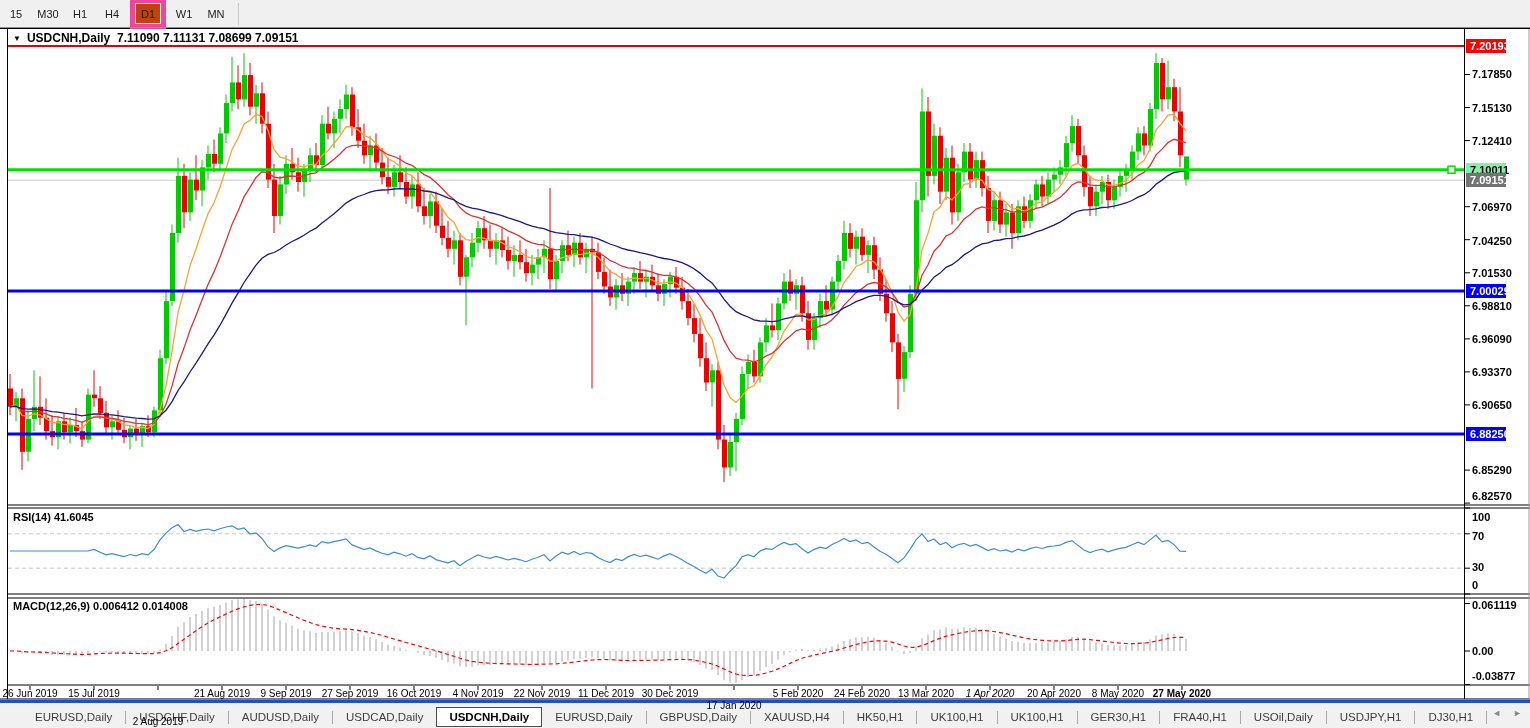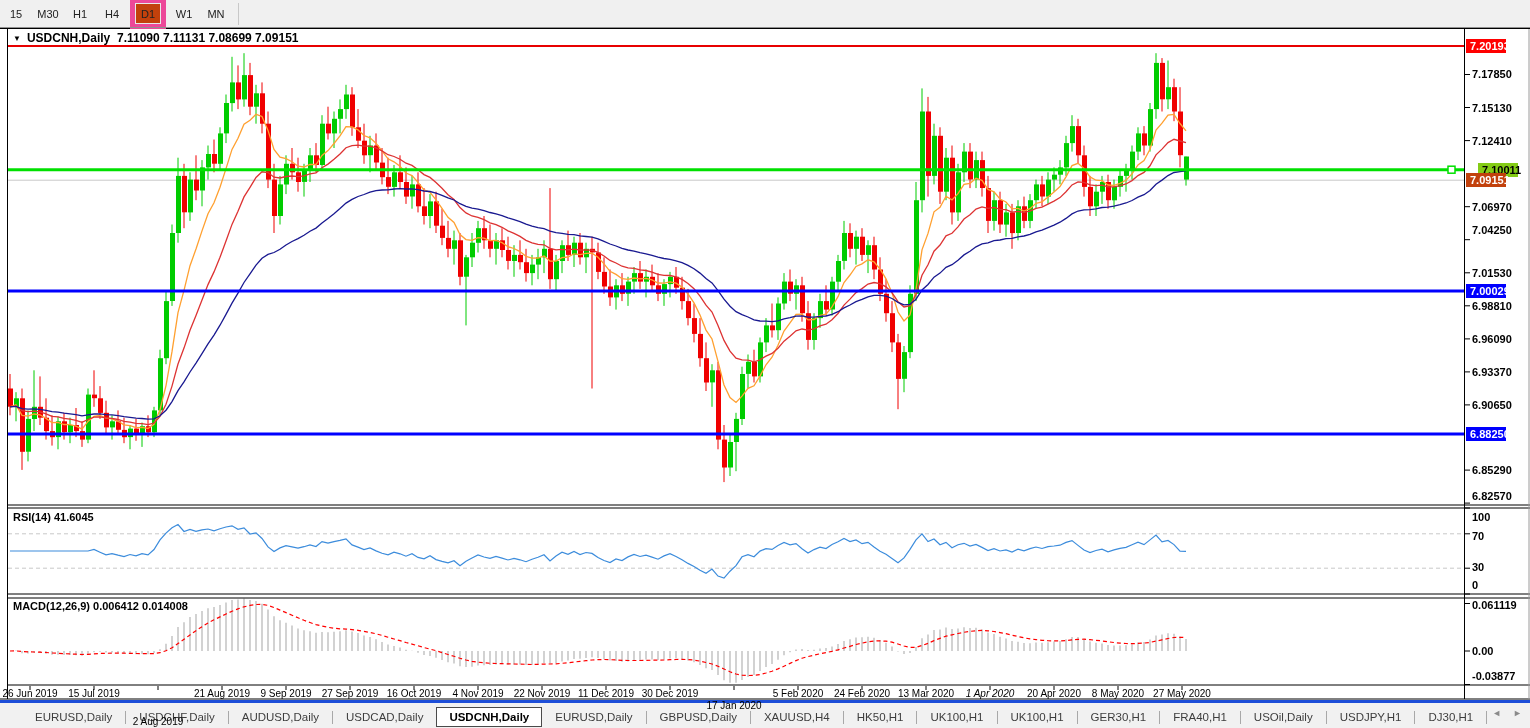--- a/index.html
+++ b/index.html
@@ -720,31 +720,31 @@
 </div>
 
 <div class="panel-label" style="left:13px;top:511px;">RSI(14) 41.6045</div>
 <div class="panel-label" style="left:13px;top:600px;">MACD(12,26,9) 0.006412 0.014008</div>
 
 <div id="axis-labels">
     <div class="pricelabel" style="top: 74.4674px;">7.17850</div>
     <div class="pricelabel" style="top: 107.515px;">7.15130</div>
     <div class="pricelabel" style="top: 140.563px;">7.12410</div>
     <div class="pricelabel" style="top: 206.659px;">7.06970</div>
-    <div class="pricelabel" style="top: 230px;">7.04250</div>
+    <div class="pricelabel" style="top: 241px;">7.04250</div>
     <div class="pricelabel" style="top: 272.755px;">7.01530</div>
     <div class="pricelabel" style="top: 305.803px;">6.98810</div>
     <div class="pricelabel" style="top: 338.851px;">6.96090</div>
     <div class="pricelabel" style="top: 371.899px;">6.93370</div>
     <div class="pricelabel" style="top: 404.947px;">6.90650</div>
     <div class="pricelabel" style="top: 470.071px;">6.85290</div>
     <div class="pricelabel" style="top: 496px;">6.82570</div>
     <div class="badge" style="top: 39px; background: rgb(255, 0, 0); color: rgb(255, 255, 255);">7.20193</div>
-    <div class="badge" style="top: 162.711px; background: #84cc16; color: rgb(0, 0, 0); margin-left: 12px;">7.10011</div>
-    <div class="badge" style="top: 173.16px; background: #c2410c; color: rgb(255, 255, 255);">7.09151</div>
+    <div class="badge" style="top: 162.711px; background: #86efac; color: rgb(0, 0, 0);">7.10011</div>
+    <div class="badge" style="top: 173.16px; background: #737373; color: rgb(255, 255, 255);">7.09151</div>
     <div class="badge" style="top: 283.993px; background: rgb(0, 0, 255); color: rgb(255, 255, 255);">7.00029</div>
     <div class="badge" style="top: 427.107px; background: rgb(0, 0, 255); color: rgb(255, 255, 255);">6.88250</div>
     <div class="pricelabel" style="top: 517px;">100</div>
     <div class="pricelabel" style="top: 536px;">70</div>
     <div class="pricelabel" style="top: 567px;">30</div>
     <div class="pricelabel" style="top: 585px;">0</div>
     <div class="pricelabel" style="top: 605px;">0.061119</div>
     <div class="pricelabel" style="top: 651px;">0.00</div>
     <div class="pricelabel" style="top: 676px;">-0.03877</div>
   </div>
@@ -760,21 +760,21 @@
     <div class="datelabel" style="left: 542px;">22 Nov 2019</div>
     <div class="datelabel" style="left: 606px;">11 Dec 2019</div>
     <div class="datelabel" style="left: 670px;">30 Dec 2019</div>
     <div class="datelabel" style="left: 734px; margin-top: 12px;">17 Jan 2020</div>
     <div class="datelabel" style="left: 798px;">5 Feb 2020</div>
     <div class="datelabel" style="left: 862px;">24 Feb 2020</div>
     <div class="datelabel" style="left: 926px;">13 Mar 2020</div>
     <div class="datelabel" style="left: 990px; font-style: italic;">1 Apr 2020</div>
     <div class="datelabel" style="left: 1054px;">20 Apr 2020</div>
     <div class="datelabel" style="left: 1118px;">8 May 2020</div>
-    <div class="datelabel" style="left: 1182px;">27 May 2020</div>
+    <div class="datelabel" style="left: 1182px; font-weight: bold;">27 May 2020</div>
   </div>
 
 <div id="tabbar">
     <div style="width: 22px;"></div>
     <div class="tab">EURUSD,Daily</div>
     <div class="tabsep"></div>
     <div class="tab">USDCHF,Daily</div>
     <div class="tabsep"></div>
     <div class="tab">AUDUSD,Daily</div>
     <div class="tabsep"></div>

